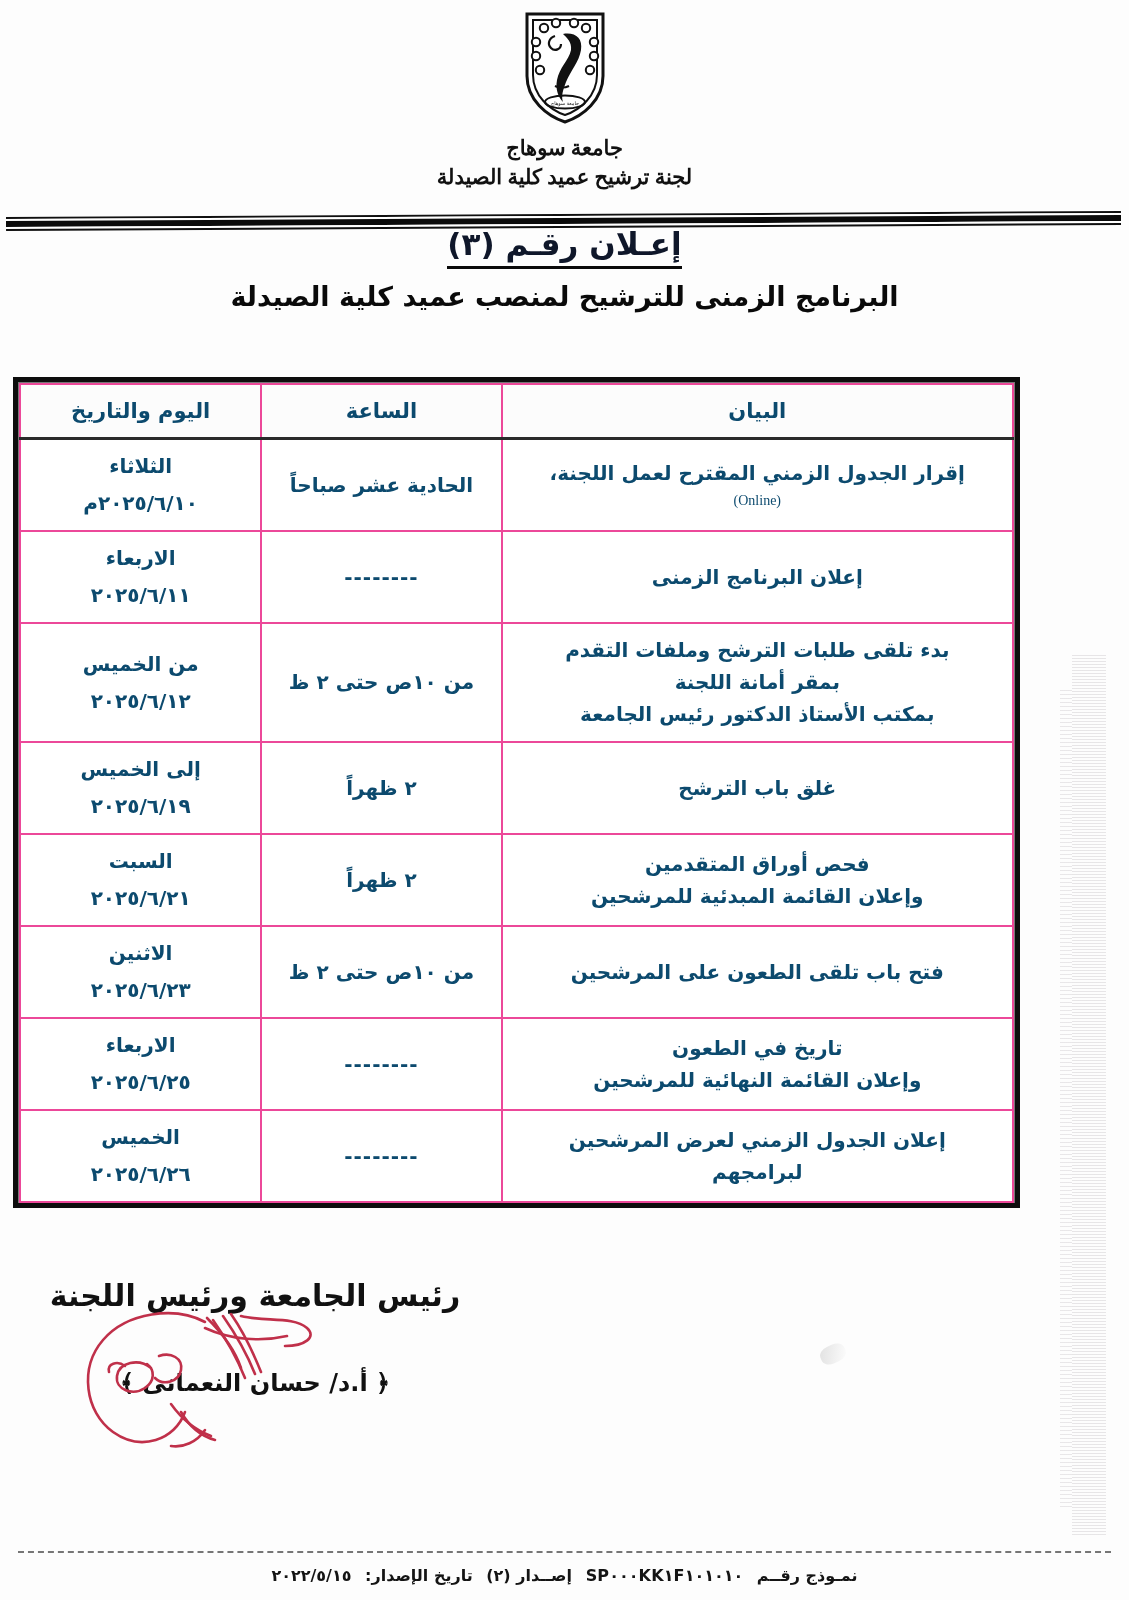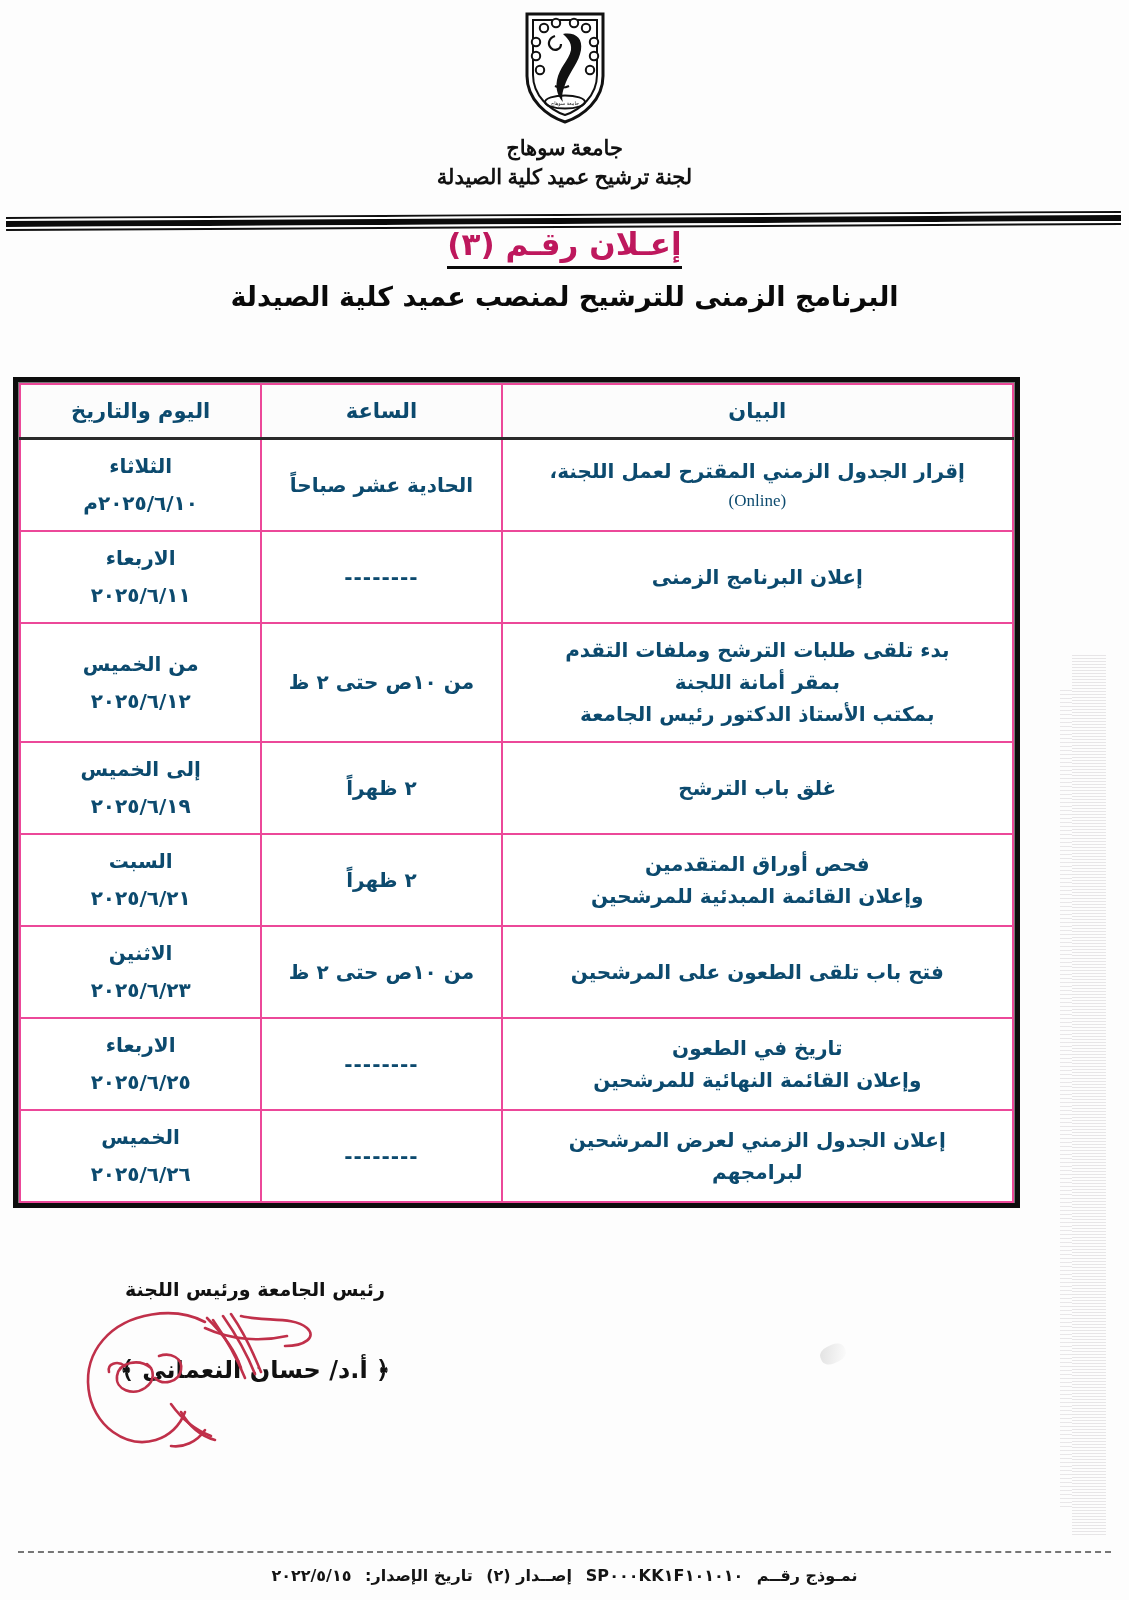--- a/index.html
+++ b/index.html
@@ -69,21 +69,21 @@
   .announce {
     margin-top: 36px;
     text-align: center;
   }
   .announce-title {
     display: inline-block;
     font-family: "DejaVu Sans", sans-serif;
     font-size: 31px;
     font-weight: 700;
     letter-spacing: 1px;
-    color: #be185d;
+    color: #0f172a;
     padding-bottom: 4px;
     border-bottom: 3px solid #0a0a0a;
   }
   .subtitle {
     text-align: center;
     margin-top: 12px;
     font-family: "DejaVu Sans", sans-serif;
     font-size: 27px;
     font-weight: 700;
     color: #0a0a0a;
@@ -138,21 +138,21 @@
   td.detail { font-size: 20.5px; }
   td.time   { font-size: 20.5px; }
   td.date   { font-size: 20.5px; }
   .date-line { display: block; }
   .date-line + .date-line { margin-top: 8px; }
   .detail-line { display: block; }
   .detail-line + .detail-line { margin-top: 3px; }
   .latin {
     font-family: "Liberation Serif", "DejaVu Serif", serif;
     font-weight: 400;
-    font-size: 17px;
+    font-size: 14px;
     direction: ltr;
     unicode-bidi: embed;
   }
   .dashes {
     font-family: "DejaVu Sans Mono", monospace;
     font-size: 19px;
     letter-spacing: 1px;
     font-weight: 700;
   }
 
@@ -160,21 +160,21 @@
   .sign-block {
     position: absolute;
     top: 1278px;
     right: auto;
     left: 45px;
     width: 420px;
     text-align: center;
   }
   .sign-title {
     font-family: "DejaVu Sans", sans-serif;
-    font-size: 19px;
+    font-size: 30px;
     font-weight: 700;
     color: #111;
   }
   .sign-name {
     font-family: "DejaVu Sans", sans-serif;
     font-size: 24px;
     font-weight: 700;
     color: #111;
     margin-top: 56px;
   }

